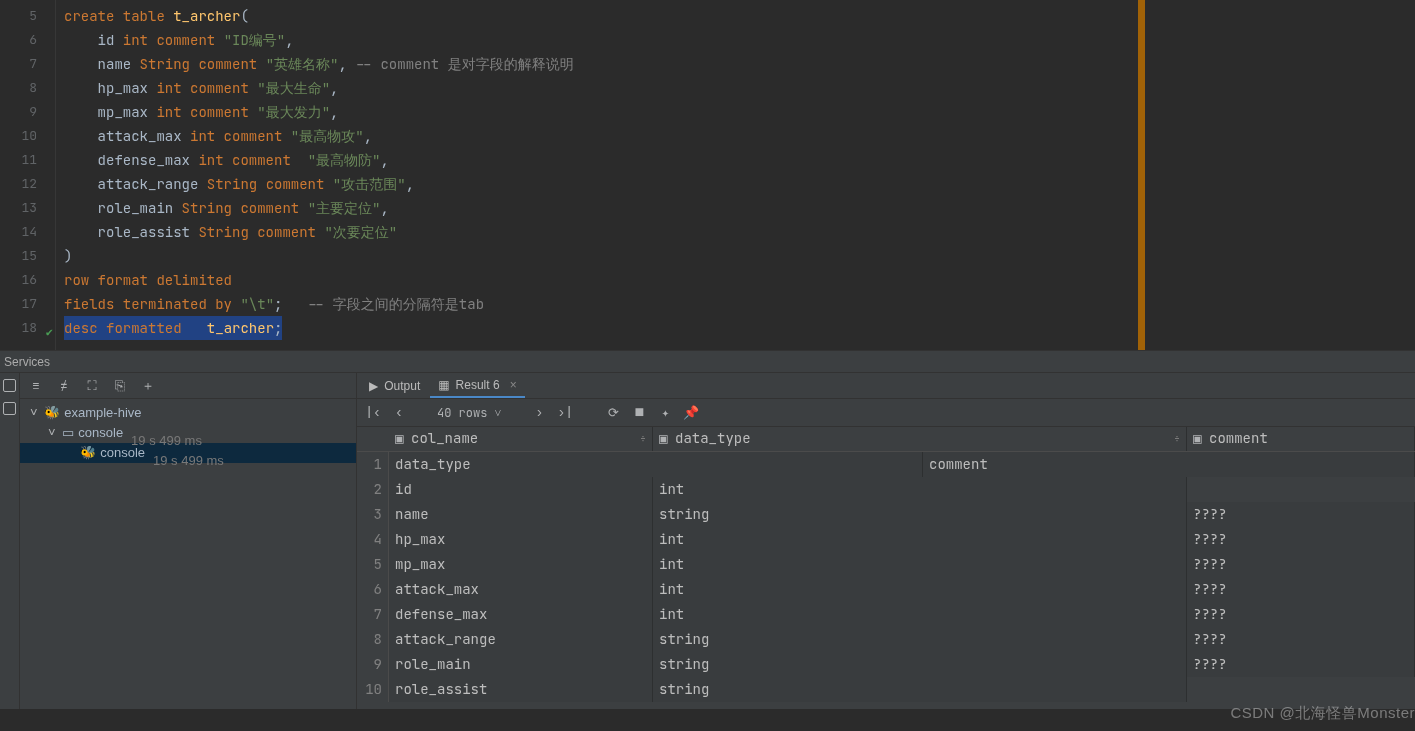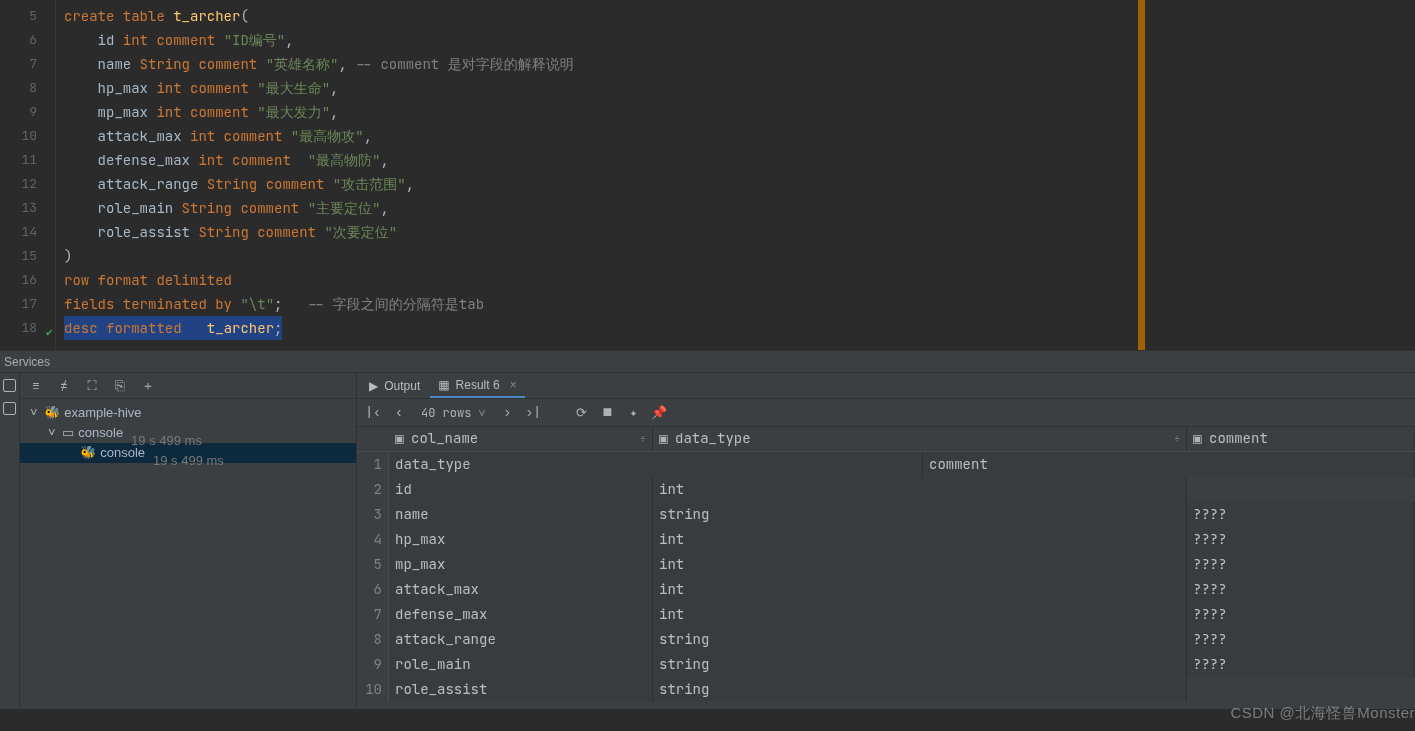--- a/index.html
+++ b/index.html
@@ -135,21 +135,21 @@
   }
   .tab { height:24px;display:flex;align-items:center;gap:6px;padding:0 8px;color:#bbb;cursor:pointer;}
   .tab.active{border-bottom:2px solid var(--tab-underline);color:#bbb;}
   .tab .glyph{font-size:12px;}
   .tab .x{color:#888;margin-left:4px;}
 
   .result-toolbar {
     height:28px; display:flex; align-items:center; gap:10px; padding:0 8px;
     border-bottom:1px solid var(--border); font-size:12px;color:#afb1b3;
   }
-  .result-toolbar .rows{margin:0 4px;}
+  .result-toolbar .rows{margin:0 20px;}
 
   .grid {
     flex:1; overflow:hidden;
     font-size:14px;
   }
   .grid-row {
     display:flex; height:25px; line-height:25px; align-items:flex-end;
   }
   .grid-row .rn {
     width:32px; text-align:right; padding-right:6px; color:#808080;background:var(--bg-panel);border-right:1px solid #4b4b4b;

